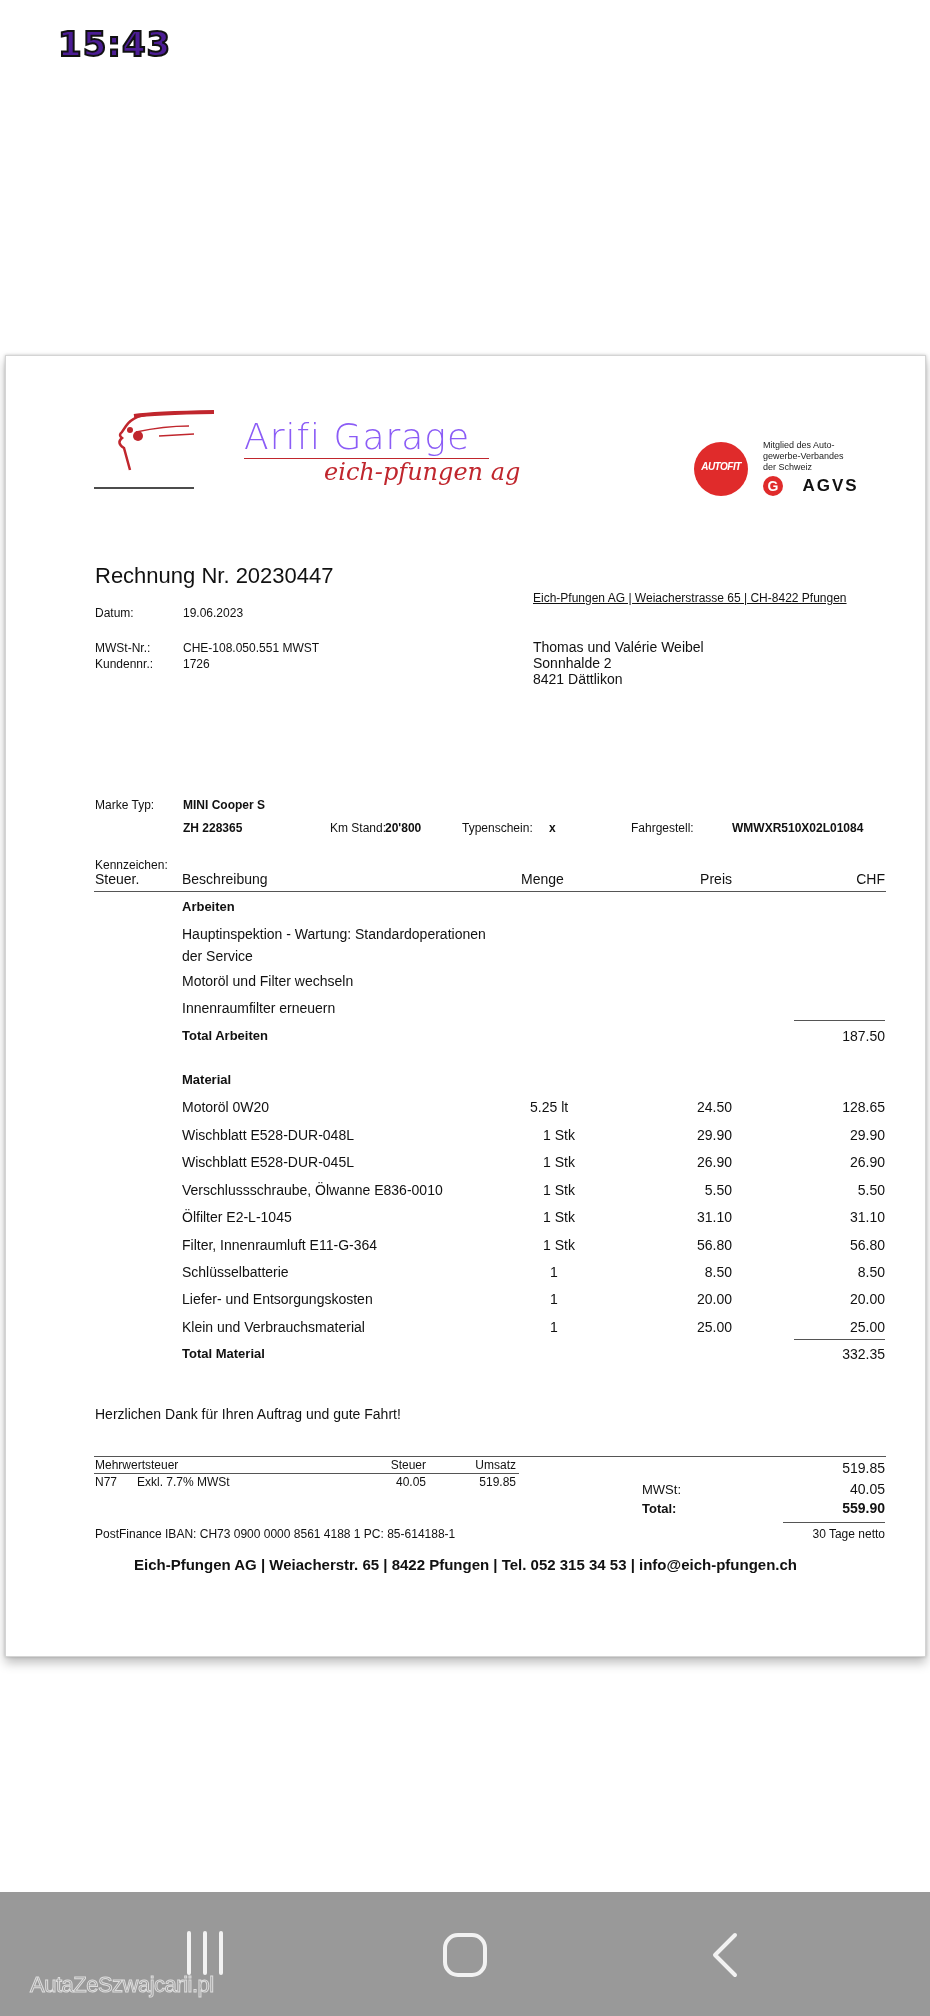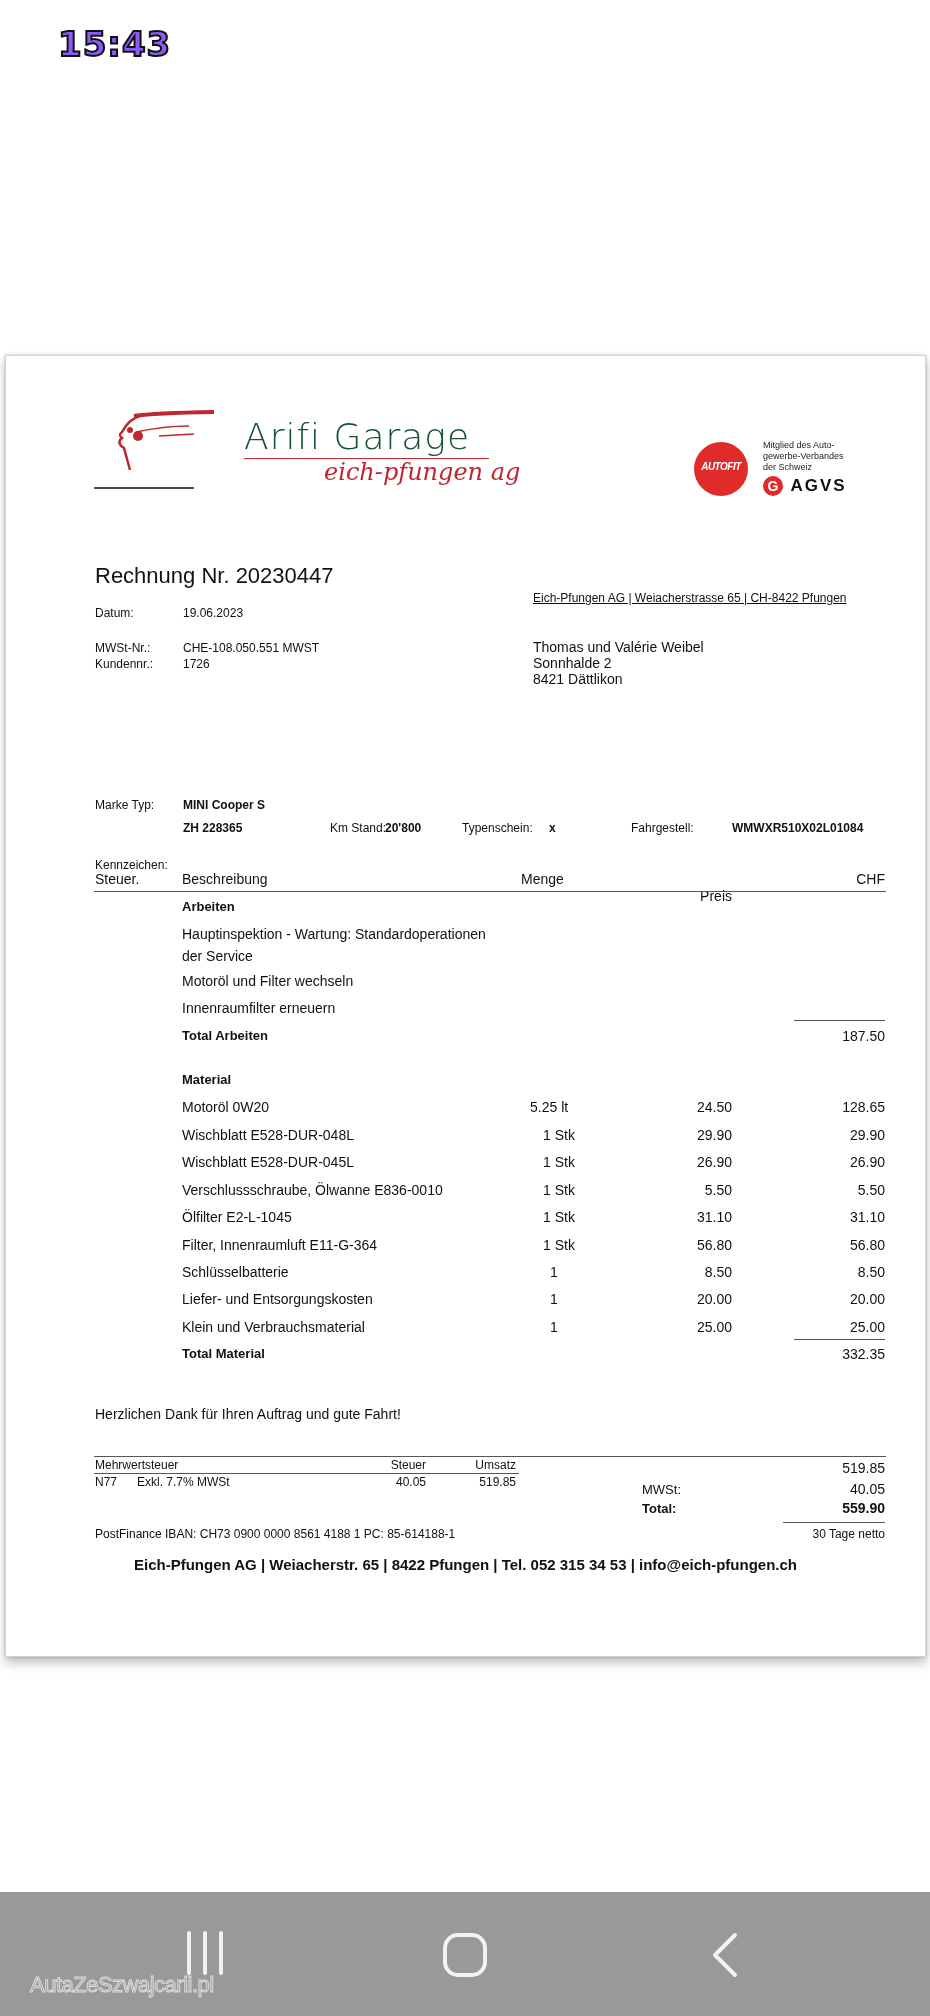--- a/index.html
+++ b/index.html
@@ -1,19 +1,19 @@
 <!DOCTYPE html>
 <html><head>
 <meta charset="utf-8">
 <style>
   html, body { margin:0; padding:0; }
   body { width:930px; height:2016px; background:#ffffff; position:relative; overflow:hidden;
          font-family:"Liberation Sans", sans-serif; color:#111; }
   .abs { position:absolute; }
-  .status-time { left:58px; top:24px; font-size:34px; font-weight:bold; color:#8b5cf6; letter-spacing:1px;
+  .status-time { left:58px; top:24px; font-size:34px; font-weight:bold; color:#4c1d95; letter-spacing:1px;
     -webkit-text-stroke:2px #111; font-family:"DejaVu Sans", sans-serif; }
   .doc { left:5px; top:355px; width:919px; height:1300px; background:#fff;
     border:1px solid #d4d4d4; box-shadow:0 6px 10px rgba(0,0,0,0.25), 0 0 3px rgba(0,0,0,0.2); }
   .t { position:absolute; white-space:nowrap; }
   .s12 { font-size:12px; }
   .s13 { font-size:13px; }
   .s14 { font-size:14px; }
   .b { font-weight:bold; }
   .r { text-align:right; }
   .hline { position:absolute; height:0; border-top:1.5px solid #555; }
@@ -31,36 +31,36 @@
   <div class="t" style="left:88px;top:52px;width:400px;height:80px;">
     <svg width="140" height="85" viewBox="0 0 140 85" style="position:absolute;left:0;top:0;">
       <path d="M62 6 Q40 6 32 18 L28 24 Q24 27 28 30 Q22 35 30 40 L36 62" stroke="#c0262d" stroke-width="2.5" fill="none"></path>
       <path d="M40 8 Q60 5 120 4" stroke="#c0262d" stroke-width="4" fill="none"></path>
       <path d="M42 24 Q70 18 95 18" stroke="#c0262d" stroke-width="1.5" fill="none"></path>
       <path d="M65 28 L100 26" stroke="#c0262d" stroke-width="1.5" fill="none"></path>
       <circle cx="44" cy="28" r="5" fill="#c0262d"></circle>
       <circle cx="36" cy="22" r="3" fill="#c0262d"></circle>
       <line x1="0" y1="80" x2="100" y2="80" stroke="#111" stroke-width="1.5"></line>
     </svg>
-    <div class="t" style="left:150px;top:8px;font-size:36px;font-family:'DejaVu Sans',sans-serif;font-weight:200;color:#14532d;letter-spacing:1px;">Arifi Garage</div>
+    <div class="t" style="left:150px;top:8px;font-size:36px;font-family:'DejaVu Sans',sans-serif;font-weight:200;color:#8b5cf6;letter-spacing:1px;">Arifi Garage</div>
     <div class="t" style="left:150px;top:50px;width:245px;border-top:1.5px solid #c0262d;"></div>
     <div class="t" style="left:230px;top:50px;font-size:24px;font-style:italic;font-family:'DejaVu Serif',serif;color:#c0262d;">eich-pfungen ag</div>
   </div>
 
   <div class="t" style="left:688px;top:86px;width:54px;height:54px;border-radius:50%;background:#e02b2b;">
     <span style="position:absolute;left:0;top:19px;width:54px;text-align:center;font-size:10px;font-weight:bold;font-style:italic;color:#fff;letter-spacing:-0.5px;">AUTOFIT</span>
   </div>
   <div class="t" style="left:757px;top:84px;font-size:9px;line-height:11px;color:#222;">
     <div>Mitglied des Auto-</div>
     <div>gewerbe-Verbandes</div>
     <div>der Schweiz</div>
   </div>
   <div class="t" style="left:757px;top:120px;">
     <span style="display:inline-block;width:20px;height:20px;border-radius:50%;background:#e02b2b;color:#fff;font-size:14px;font-weight:bold;text-align:center;line-height:20px;vertical-align:middle;">G</span>
-    <span style="font-size:17px;font-weight:bold;letter-spacing:2px;vertical-align:middle;margin-left:3px;">AGVS</span>
+    <span style="font-size:17px;font-weight:bold;letter-spacing:2px;vertical-align:middle;margin-left:15px;">AGVS</span>
   </div>
 
   <div class="t" style="left:89px;top:207px;font-size:22px;">Rechnung Nr. 20230447</div>
   <div class="t s12" style="left:89px;top:250px;">Datum:</div>
   <div class="t s12" style="left:177px;top:250px;">19.06.2023</div>
   <div class="t s12" style="left:89px;top:285px;">MWSt-Nr.:</div>
   <div class="t s12" style="left:177px;top:285px;">CHE-108.050.551 MWST</div>
   <div class="t s12" style="left:89px;top:301px;">Kundennr.:</div>
   <div class="t s12" style="left:177px;top:301px;">1726</div>
 
@@ -76,21 +76,21 @@
   <div class="t s12" style="left:292px;top:465px;margin-left:32px;">Km Stand:</div>
   <div class="t s12 b" style="left:379px;top:465px;">20'800</div>
   <div class="t s12" style="left:456px;top:465px;">Typenschein:</div>
   <div class="t s12 b" style="left:543px;top:465px;">x</div>
   <div class="t s12" style="left:625px;top:465px;">Fahrgestell:</div>
   <div class="t s12 b" style="left:726px;top:465px;">WMWXR510X02L01084</div>
 
   <div class="t s14" style="left:89px;top:515px;">Steuer.</div>
   <div class="t s14" style="left:176px;top:515px;">Beschreibung</div>
   <div class="t s14" style="left:499px;top:515px;margin-left:16px;">Menge</div>
-  <div class="t s14 r" style="left:626px;width:100px;top:532px;">Preis</div>
+  <div class="t s14 r" style="left:626px;width:100px;top:515px;">Preis</div>
   <div class="t s14 r" style="left:778px;width:101px;top:515px;">CHF</div>
   <div class="hline" style="left:88px;width:792px;top:535px;"></div>
 
   <div class="t s13 b" style="left:176px;top:543px;">Arbeiten</div>
   <div class="t s14" style="left:176px;top:570px;">Hauptinspektion - Wartung: Standardoperationen</div>
   <div class="t s14" style="left:176px;top:592px;">der Service</div>
   <div class="t s14" style="left:176px;top:617px;">Motoröl und Filter wechseln</div>
   <div class="t s14" style="left:176px;top:644px;">Innenraumfilter erneuern</div>
   <div class="hline" style="left:788px;width:91px;top:664px;"></div>
   <div class="t s13 b" style="left:176px;top:672px;">Total Arbeiten</div>

